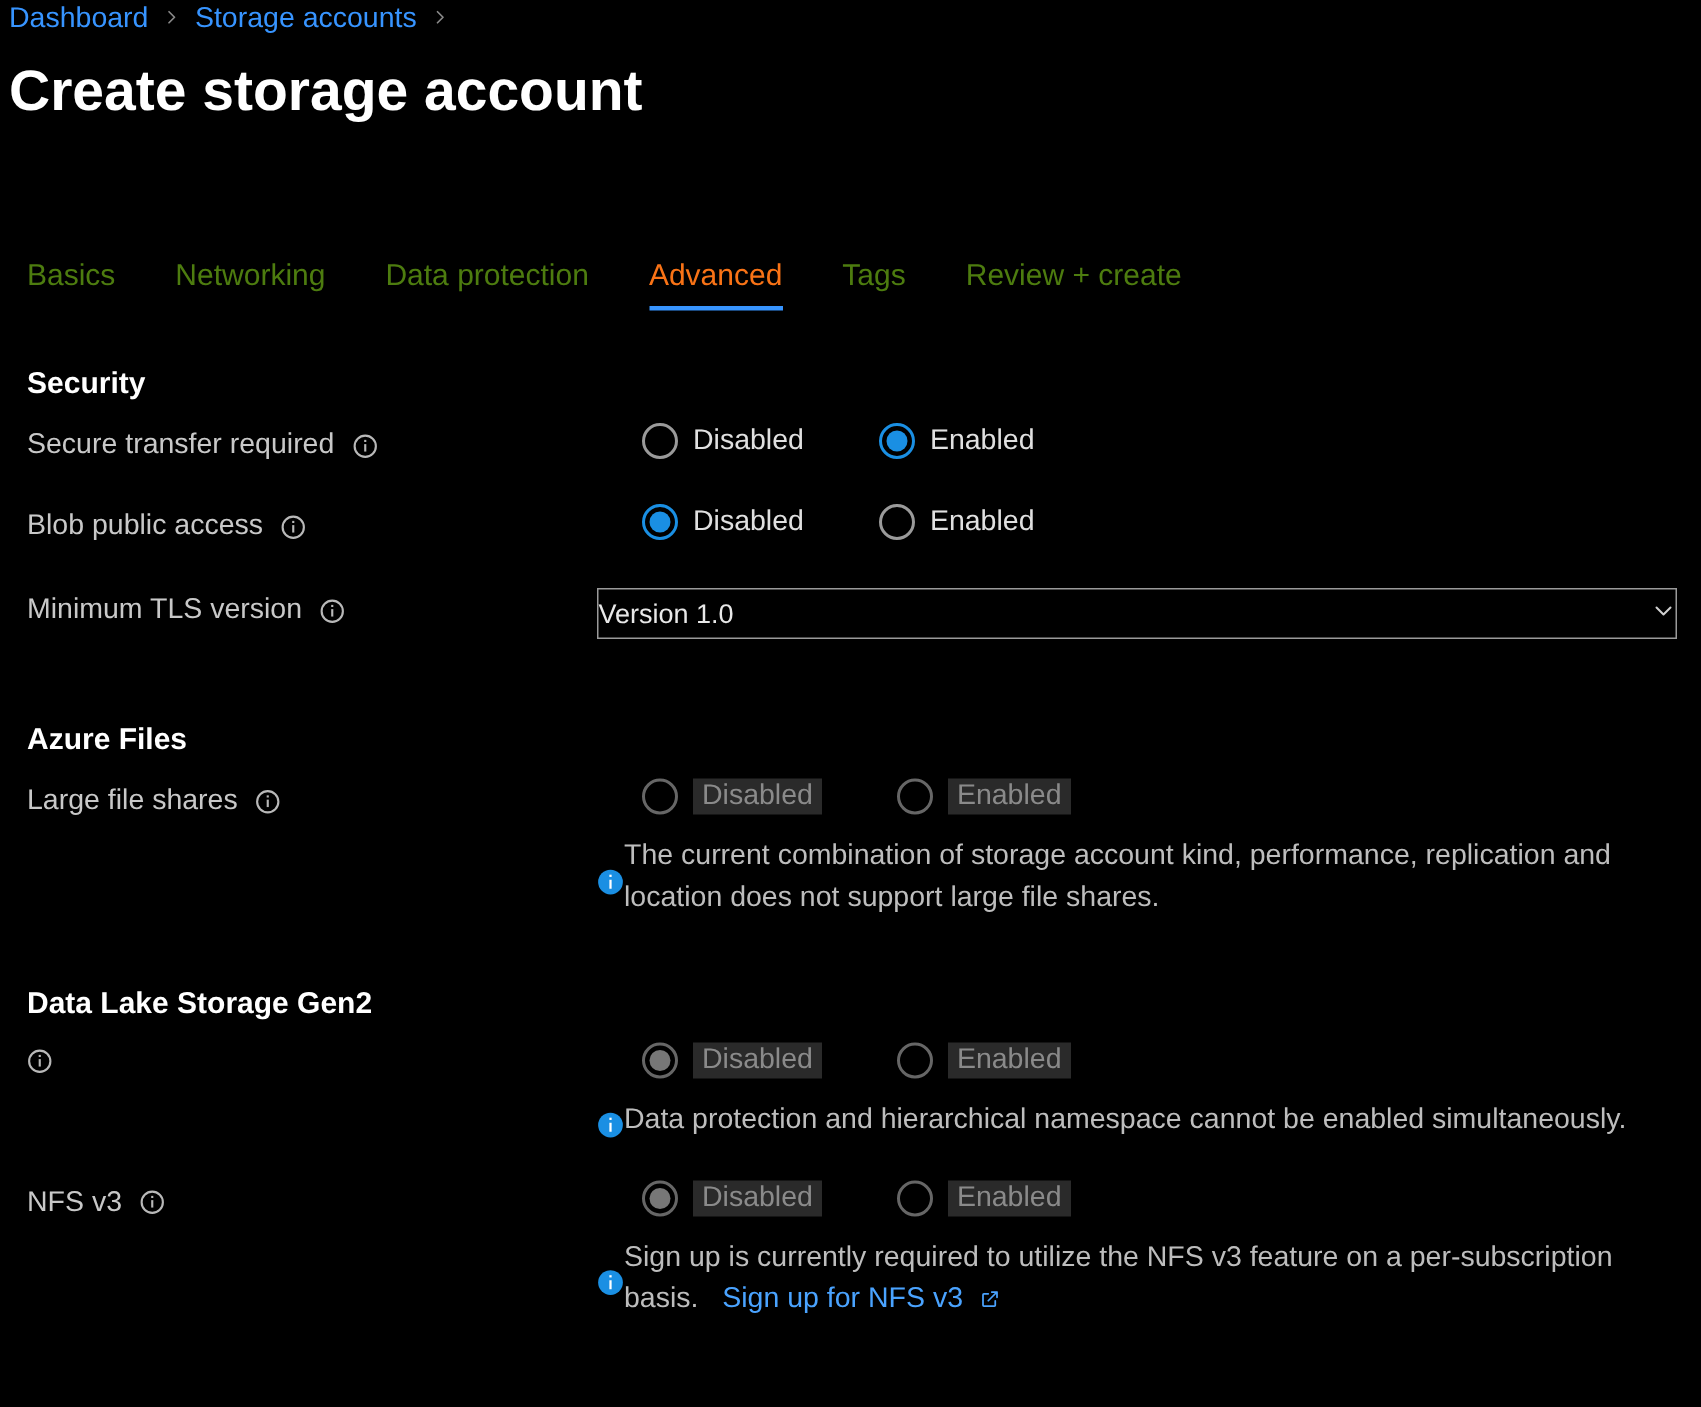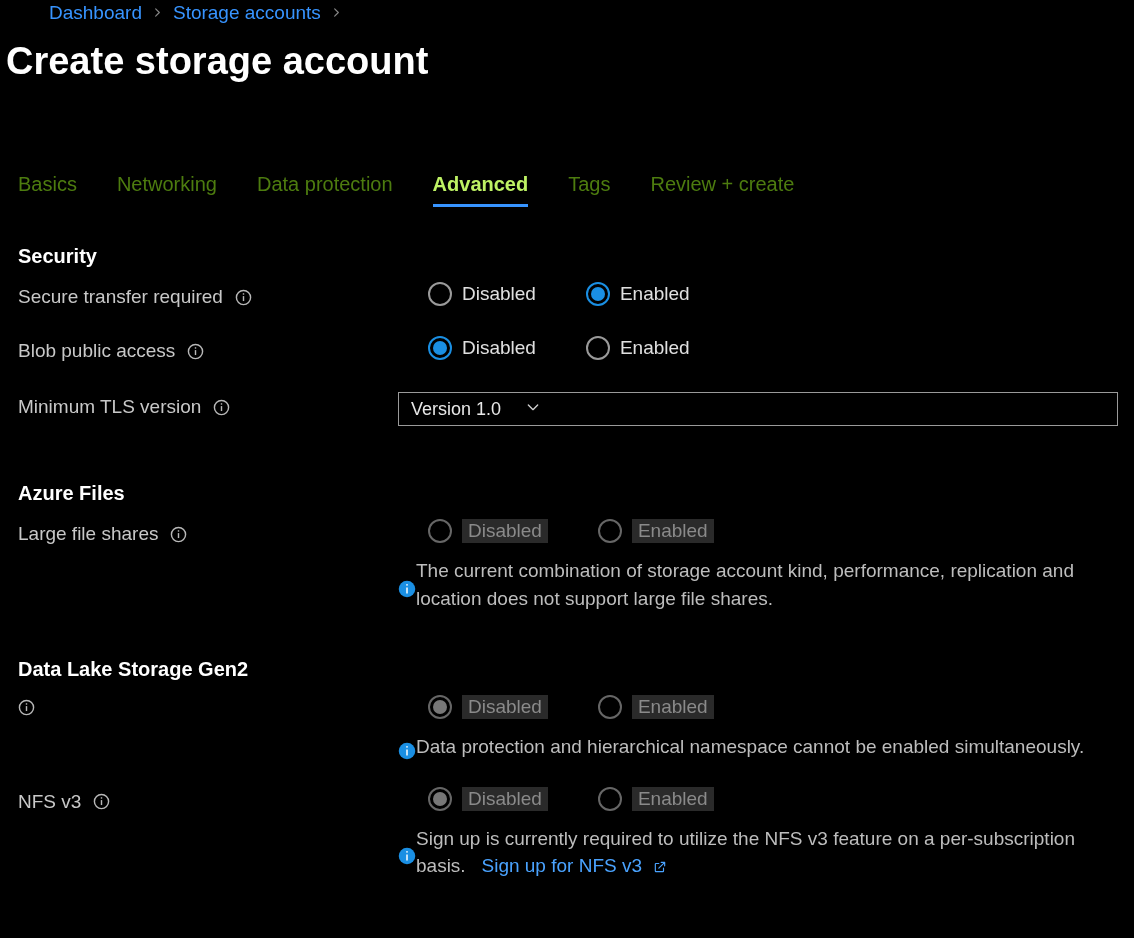--- a/index.html
+++ b/index.html
@@ -14,21 +14,20 @@
     }
     a { text-decoration: none; }
     
     
     .breadcrumb {
       display: flex;
       align-items: center;
       gap: 10px;
       padding: 2px 0 6px 0;
       font-size: 19px;
-      margin-left: 43px;
     }
     .breadcrumb-link { color: #3794ff; cursor: pointer; }
     .breadcrumb-sep { color: #888; font-size: 16px; }
 
     
     .page-title {
       color: #ffffff;
       font-size: 38px;
       font-weight: 600;
       padding: 10px 0 10px 0;
@@ -43,22 +42,22 @@
     }
     .tab {
       color: #4d7c0f;
       font-size: 20px;
       font-weight: 400;
       padding: 0 0 8px 0;
       border-bottom: 3px solid transparent;
       cursor: pointer;
     }
     .tab.active {
-      color: #bef264;
-      font-weight: 700;
+      color: #f97316;
+      font-weight: 400;
       border-bottom-color: #3794ff;
     }
 
     
     .section-h {
       color: #ffffff;
       font-size: 20px;
       font-weight: 600;
       margin: 38px 0 14px 12px;
     }
@@ -129,24 +128,24 @@
     .radio-group.disabled .outer .inner { background: #777; }
     .radio-group.disabled .r-label.boxed {
       background: #2a2a2a;
       padding: 1px 6px;
     }
 
     
     .select {
       display: flex;
       align-items: center;
-      justify-content: flex-start;
+      justify-content: space-between;
       border: 1px solid #9a9a9a;
       height: 34px;
-      padding: 0 12px;
+      padding: 0 0;
       color: #e8e8e8;
       font-size: 18px;
       cursor: pointer;
       width: 100%;
       gap: 24px;
     }
     .select .chev { color: #d0d0d0; }
 
     
     .info-note {

